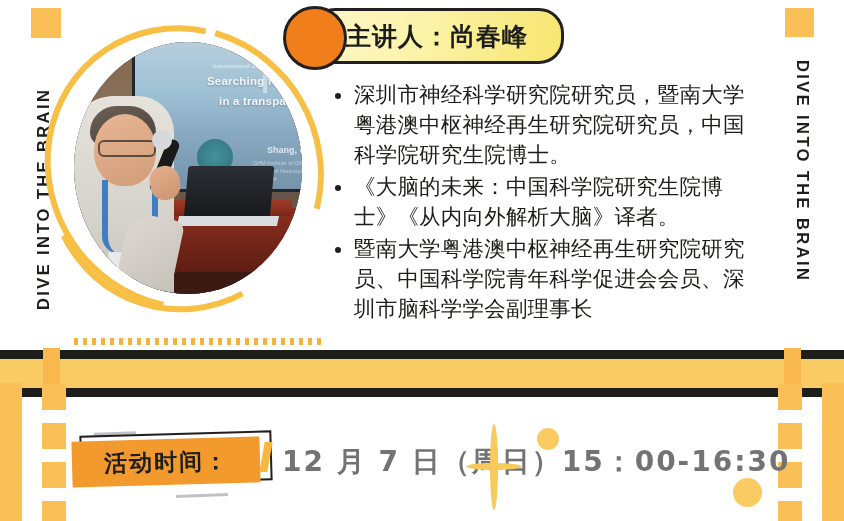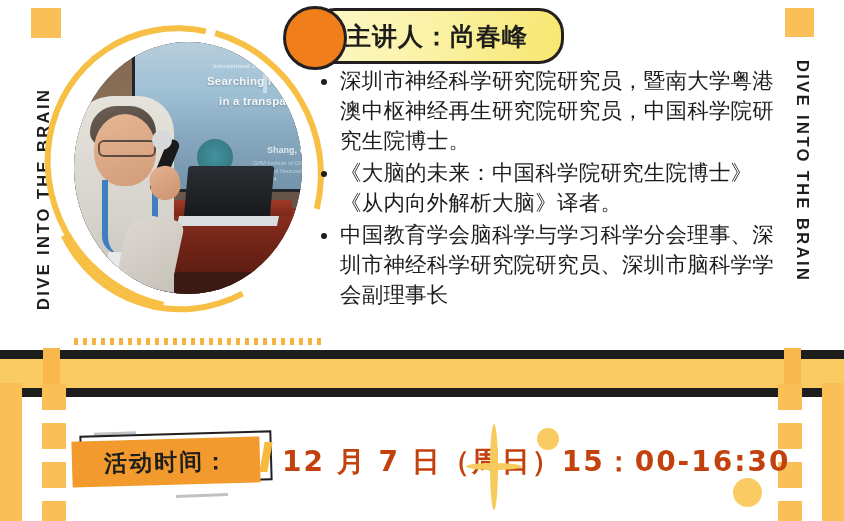--- a/index.html
+++ b/index.html
@@ -108,37 +108,37 @@
      border:3px solid #231f20;display:flex;align-items:center;justify-content:center;}
   .name-badge .label{font-size:25px;font-weight:700;color:#1d1d1b;letter-spacing:1px;white-space:nowrap;
      font-family:"DejaVu Sans","Liberation Sans",sans-serif;}
   .name-dot{position:absolute;left:283px;top:6px;width:58px;height:58px;border-radius:50%;
      background:#f07e1b;border:3px solid #231f20;}
 
   
   .bullets{position:absolute;left:312px;top:62px;width:468px;}
   .bullets li{font-size:21.5px;line-height:30px;color:#1d1d1b;margin:0 0 2px 0;
      font-family:"DejaVu Sans","Liberation Sans",sans-serif;letter-spacing:.2px;}
-  .bullets ul{margin:4px;padding-left:24px;list-style:disc;}
+  .bullets ul{margin:18px;padding-left:24px;list-style:disc;}
   .bullets li::marker{font-size:20px;}
 
   
   .time-badge{position:absolute;left:72px;top:439px;width:190px;height:47px;}
   .time-badge .frameline{position:absolute;left:8px;top:-6px;width:188px;height:46px;
      border:2px solid #231f20;transform:rotate(-1.6deg);background:transparent;}
   .time-badge .fill{position:absolute;left:0;top:0;width:188px;height:46px;background:#f29a2e;
      transform:rotate(-1.6deg);display:flex;align-items:center;justify-content:center;}
   .time-badge .fill .lbl{font-size:23px;font-weight:700;color:#1d1d1b;letter-spacing:2px;white-space:nowrap;
      font-family:"DejaVu Sans","Liberation Sans",sans-serif;transform:rotate(.4deg);}
   .tb-tick{position:absolute;background:#bfc2c4;height:3px;}
   .tb-tick.t1{left:94px;top:432px;width:42px;transform:rotate(-2deg);}
   .tb-tick.t2{left:176px;top:494px;width:52px;transform:rotate(-2deg);}
   .tb-slash{position:absolute;left:262px;top:442px;width:8px;height:30px;background:#f6b83f;transform:skewX(-10deg);}
 
-  .time-text{position:absolute;left:282px;top:443px;font-size:28px;font-weight:700;color:#c2410c;
+  .time-text{position:absolute;left:282px;top:443px;font-size:28px;font-weight:700;color:#737373;
      letter-spacing:2px;white-space:nowrap;font-family:"DejaVu Sans","Liberation Sans",sans-serif;}
 
   .spark{position:absolute;left:466px;top:424px;width:56px;height:86px;}
   .spark i{position:absolute;background:#f7ca5c;}
   .spark .v{left:24px;top:0;width:8px;height:86px;border-radius:50%;}
   .spark .h{left:0;top:39px;width:56px;height:7px;border-radius:50%;}
   .dot{position:absolute;border-radius:50%;background:#fbcb63;}
   .dot.d1{left:537px;top:428px;width:22px;height:22px;}
   .dot.d2{left:733px;top:478px;width:29px;height:29px;}
 </style>
@@ -194,21 +194,21 @@
 
   <div class="name-badge">
     <span class="label">主讲人：尚春峰</span>
   </div>
   <div class="name-dot"></div>
 
   <div class="bullets">
     <ul>
       <li>深圳市神经科学研究院研究员，暨南大学粤港澳中枢神经再生研究院研究员，中国科学院研究生院博士。</li>
       <li>《大脑的未来：中国科学院研究生院博士》《从内向外解析大脑》译者。</li>
-      <li>中国教育学会脑科学与学习科学分会理事、深圳市神经科学研究院研究员、深圳市脑科学学会副理事长</li>
+      <li>暨南大学粤港澳中枢神经再生研究院研究员、中国科学院青年科学促进会会员、深圳市脑科学学会副理事长</li>
     </ul>
   </div>
 
   <div class="band-dots"></div>
   <div class="band-wrap">
     <div class="band-black-top"></div>
     <div class="band-yellow"></div>
     <div class="band-black-bot"></div>
     <div class="band-tick a"></div>
     <div class="band-tick b"></div>

